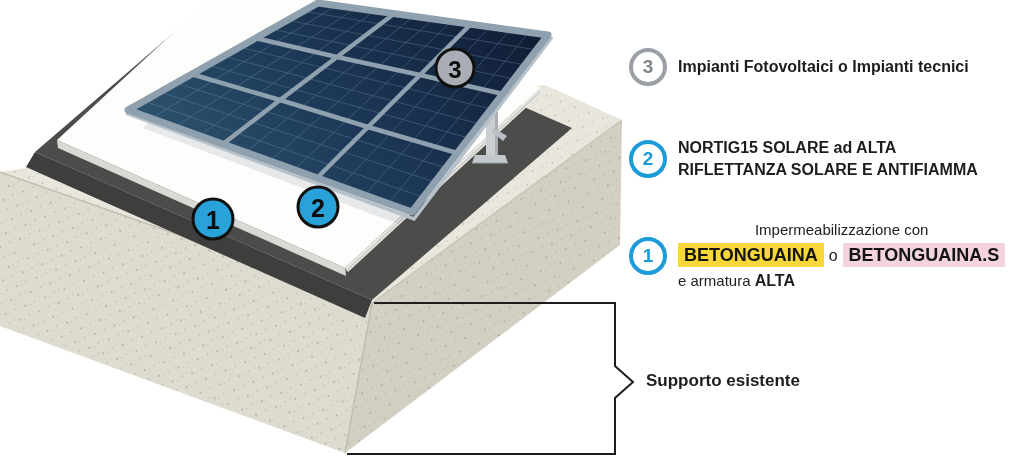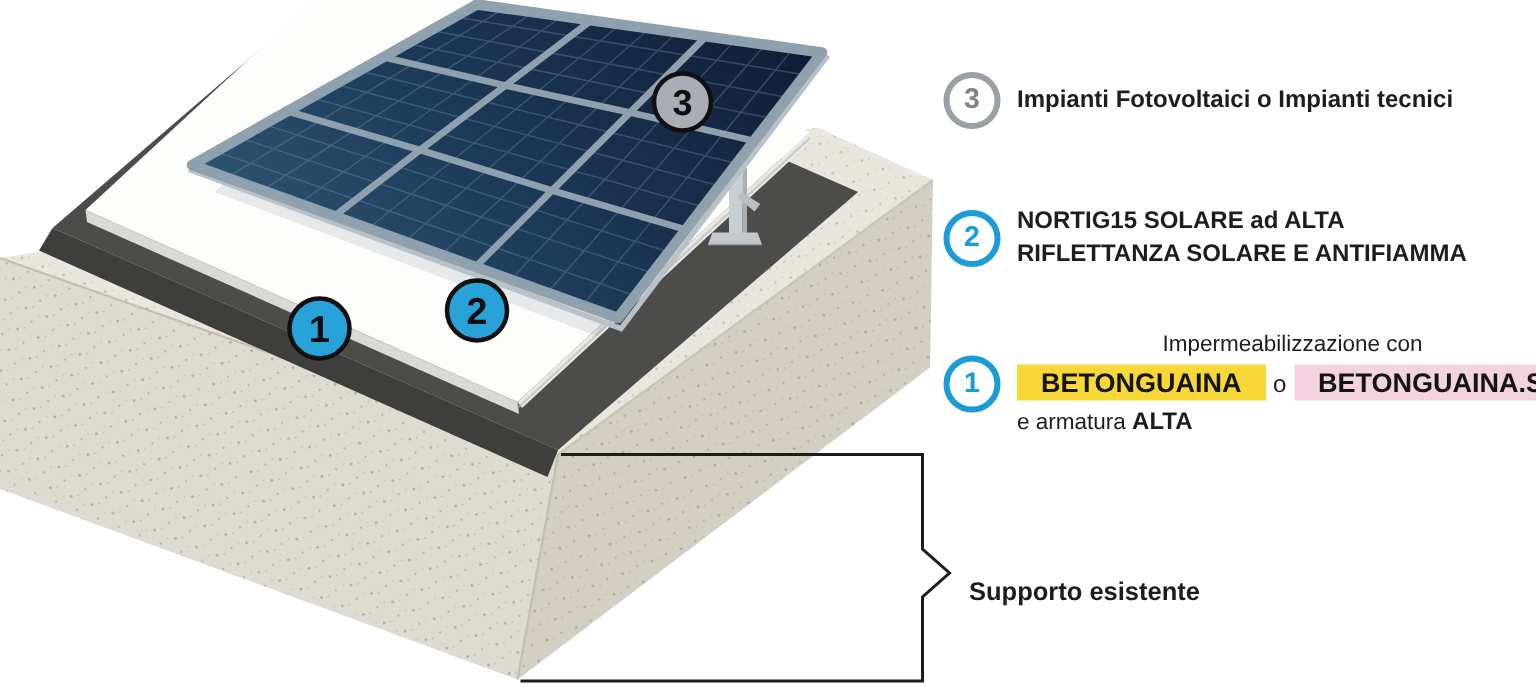--- a/index.html
+++ b/index.html
@@ -14,26 +14,26 @@
     flex:0 0 auto;width:30px;height:30px;border-radius:50%;
     display:flex;align-items:center;justify-content:center;
     font-weight:bold;font-size:19px;background:#fff;
   }
   .legend-circle.blue{border:4px solid var(--accent-blue,#1b9cd8);color:var(--accent-blue,#1b9cd8);}
   .legend-circle.gray{border:4px solid var(--badge-gray,#9aa0a6);color:#7e848a;}
   .legend-text{margin-left:11px;line-height:22px;font-size:16px;}
   .legend-text .bold{font-weight:bold;}
   .legend-text .regular{font-weight:normal;font-size:15px;text-align:center;}
   .hl-line{margin:3px 0;white-space:nowrap;}
-  .hl{font-weight:bold;font-size:18px;padding:2px 16px;color:#141414;}
+  .hl{font-weight:bold;font-size:18px;padding:2px 6px;color:#141414;}
   .hl.yellow{background:var(--highlight-yellow,#f8d839);}
   .hl.pink{background:var(--highlight-pink,#f2d3df);}
   .conj{font-size:16px;margin:0 5px;font-weight:normal;}
   .support-label{
-    position:absolute;left:646px;top:385px;font-size:17px;font-weight:bold;
+    position:absolute;left:646px;top:371px;font-size:17px;font-weight:bold;
   }
 </style>
 </head>
 <body>
 
 <div class="stage">
 
   <svg width="1024" height="458" viewBox="0 0 1024 458" style="position:absolute;left:0;top:0">
     <defs>
       <linearGradient id="panelGrad" x1="0" y1="0.65" x2="1" y2="0.25">

